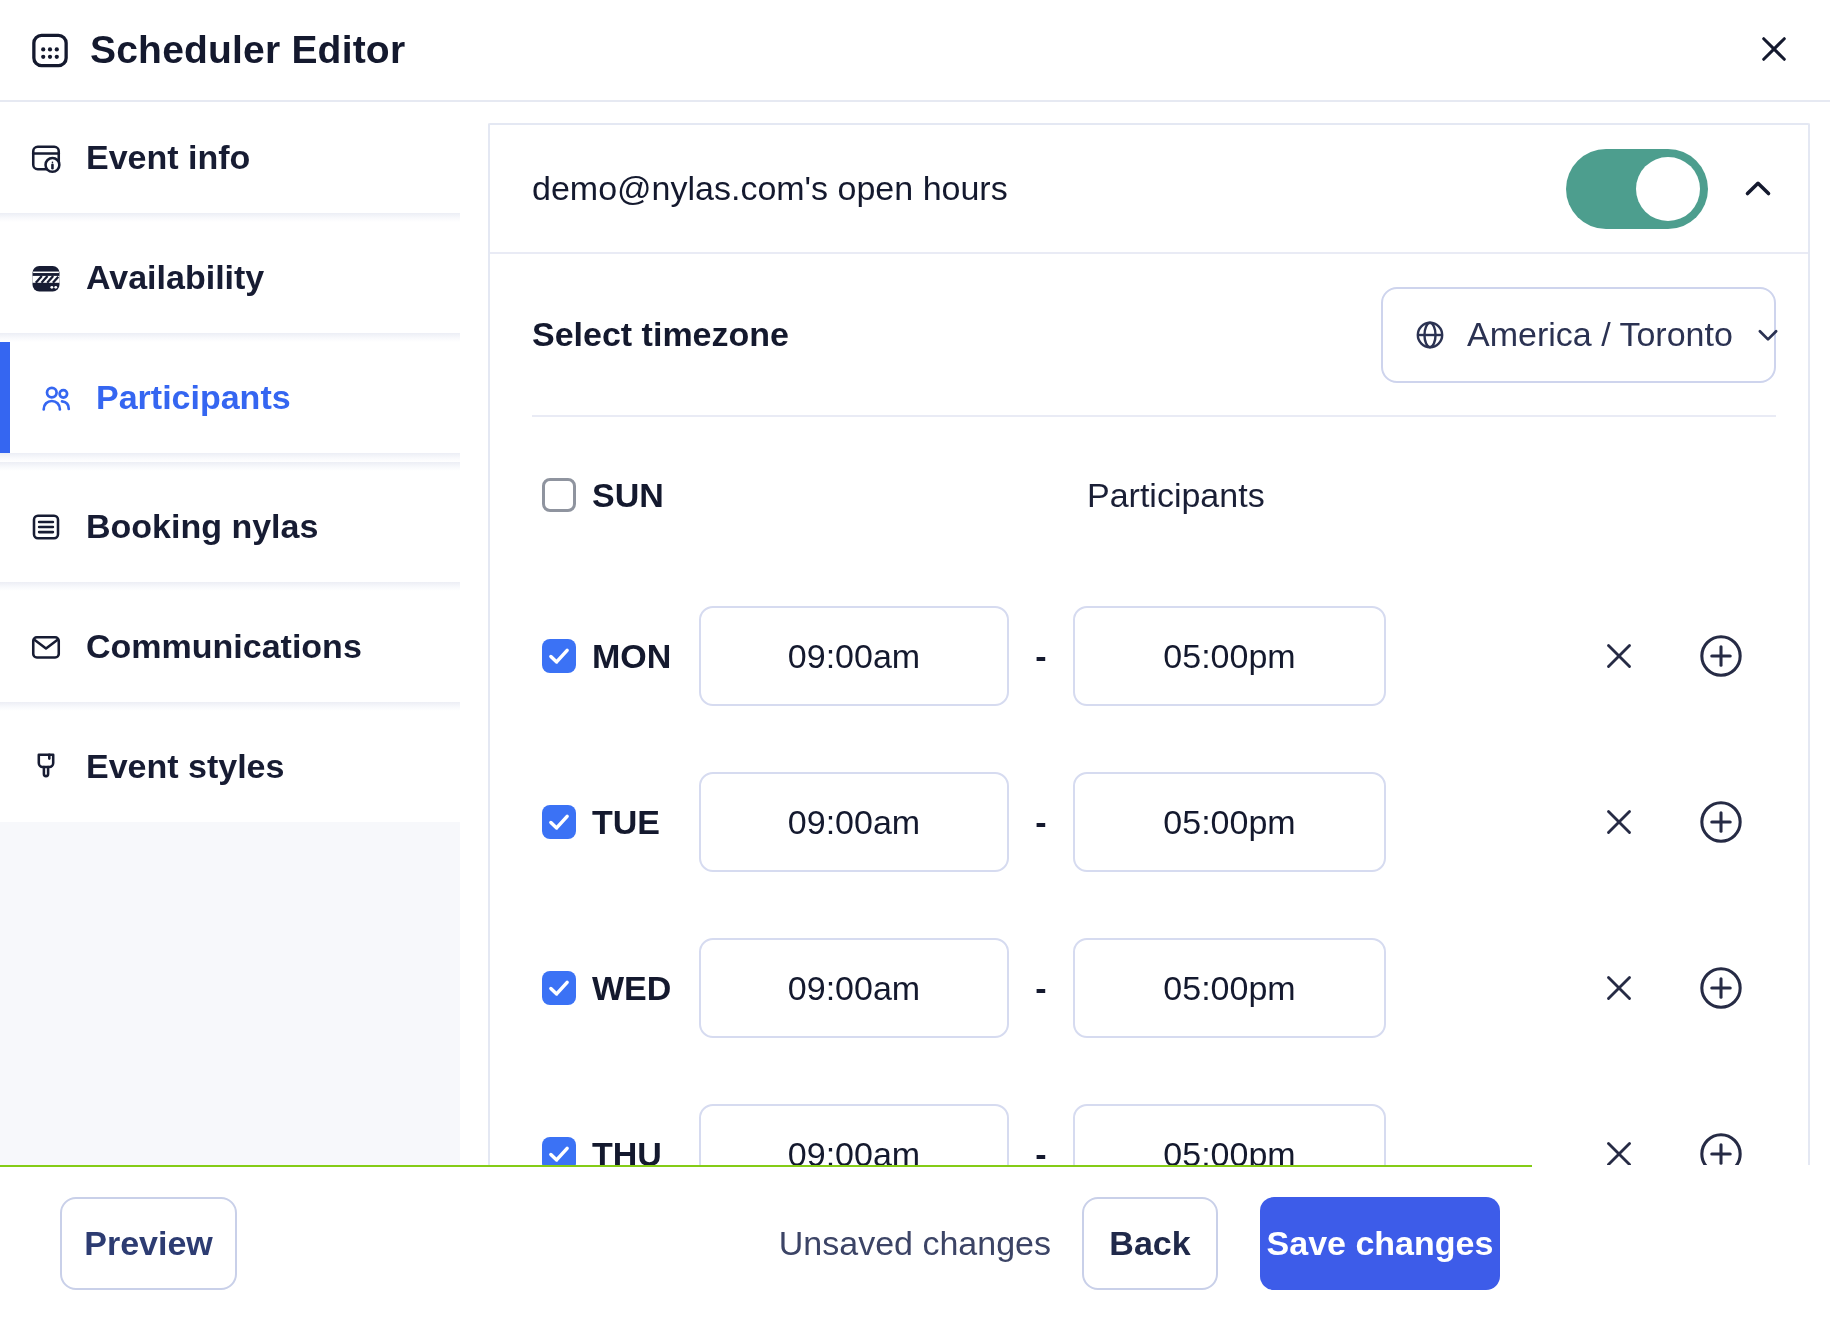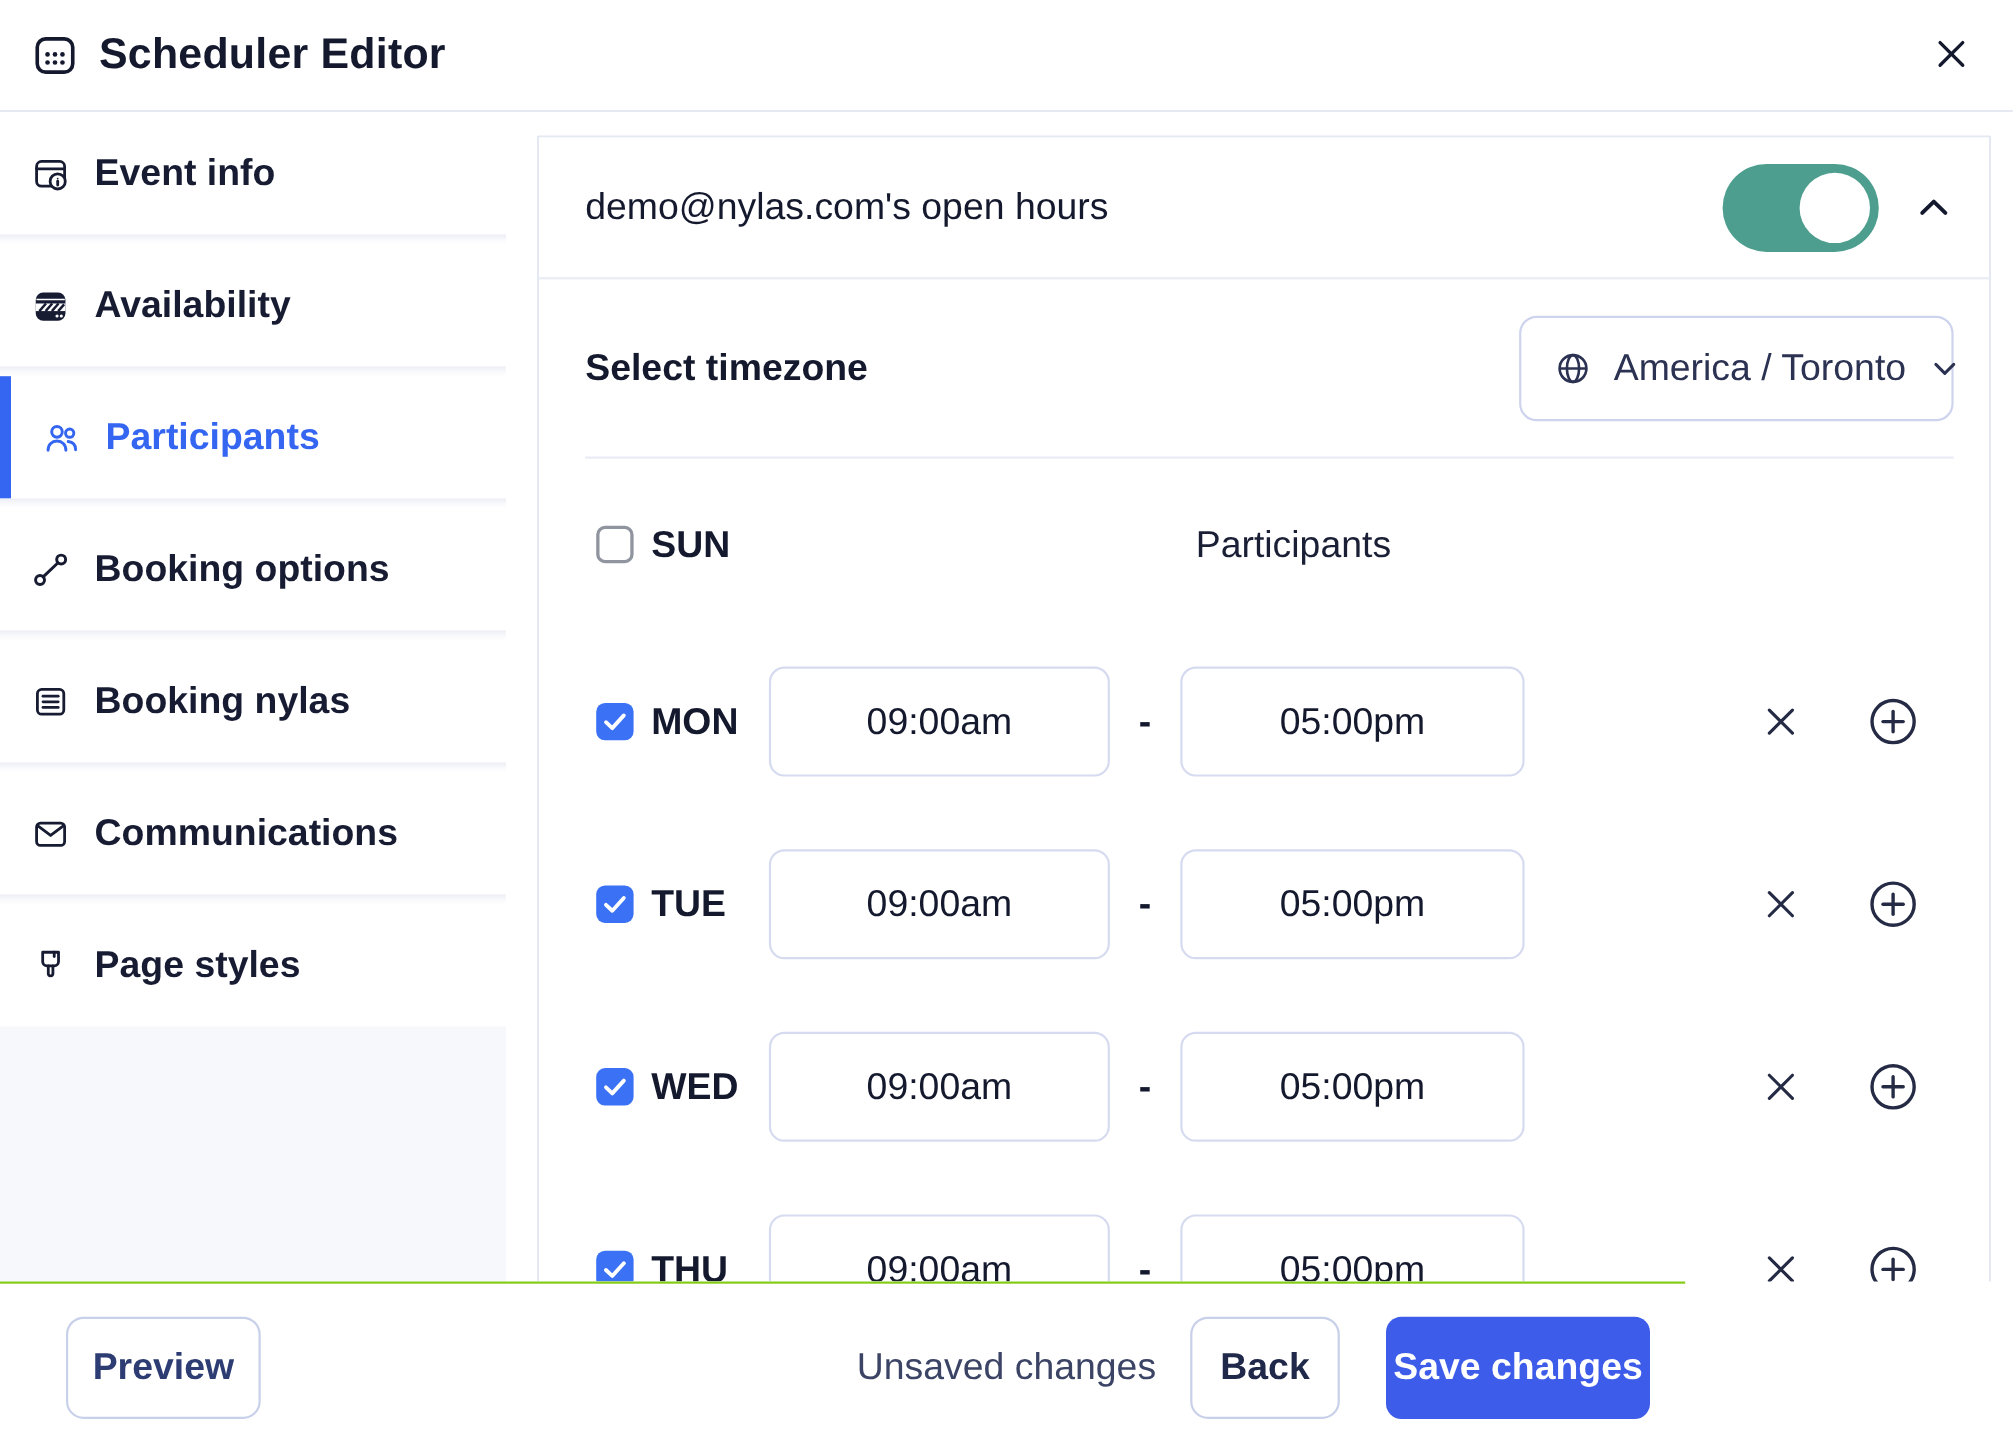--- a/index.html
+++ b/index.html
@@ -178,30 +178,20 @@
         <circle cx="9.2" cy="8.4" r="3.2"></circle>
         <path d="M3.8 19.6 c0 -3.5 2.4 -5.6 5.4 -5.6 s5.4 2.1 5.4 5.6"></path>
         <circle cx="16.9" cy="9.2" r="2.5"></circle>
         <path d="M16 14.3 c2.7 0.3 4.5 2.1 4.5 5"></path>
       </svg>
     </span>
     <span>Participants</span>
   </div>
   <div class="side-gap"></div>
 
-  <div class="side-item">
-    <span class="icon">
-      <svg viewBox="0 0 24 24" fill="none" stroke="#171c33" stroke-width="1.8" stroke-linecap="round">
-        <circle cx="5.6" cy="18.2" r="2.7"></circle>
-        <circle cx="18.4" cy="5.8" r="2.7"></circle>
-        <line x1="7.5" y1="16.3" x2="16.5" y2="7.7"></line>
-      </svg>
-    </span>
-    <span>Booking options</span>
-  </div>
   <div class="side-gap"></div>
 
   <div class="side-item">
     <span class="icon">
       <svg viewBox="0 0 24 24" fill="none" stroke="#171c33" stroke-width="1.7" stroke-linecap="round">
         <rect x="4" y="4.5" width="16" height="15" rx="2.6"></rect>
         <line x1="7.4" y1="8.6" x2="16.6" y2="8.6"></line>
         <line x1="7.4" y1="12" x2="16.6" y2="12"></line>
         <line x1="7.4" y1="15.4" x2="16.6" y2="15.4"></line>
       </svg>
@@ -222,21 +212,21 @@
   <div class="side-gap"></div>
 
   <div class="side-item">
     <span class="icon">
       <svg viewBox="0 0 24 24" fill="none" stroke="#171c33" stroke-width="1.7" stroke-linecap="round" stroke-linejoin="round">
         <path d="M7.2 3.8 h9.6 v5.6 a2.6 2.6 0 0 1 -2.6 2.6 h-4.4 a2.6 2.6 0 0 1 -2.6 -2.6 z"></path>
         <line x1="14.2" y1="3.8" x2="14.2" y2="6.4"></line>
         <path d="M10.6 12 v4.7 a1.4 1.4 0 0 0 2.8 0 V12"></path>
       </svg>
     </span>
-    <span>Page styles</span>
+    <span>Event styles</span>
   </div>
 
   <div class="side-fill"></div>
 </div>
 
 <div class="main">
   <div class="card">
 
     <div class="card-header">
       <span class="oh-label">demo@nylas.com's open hours</span>

